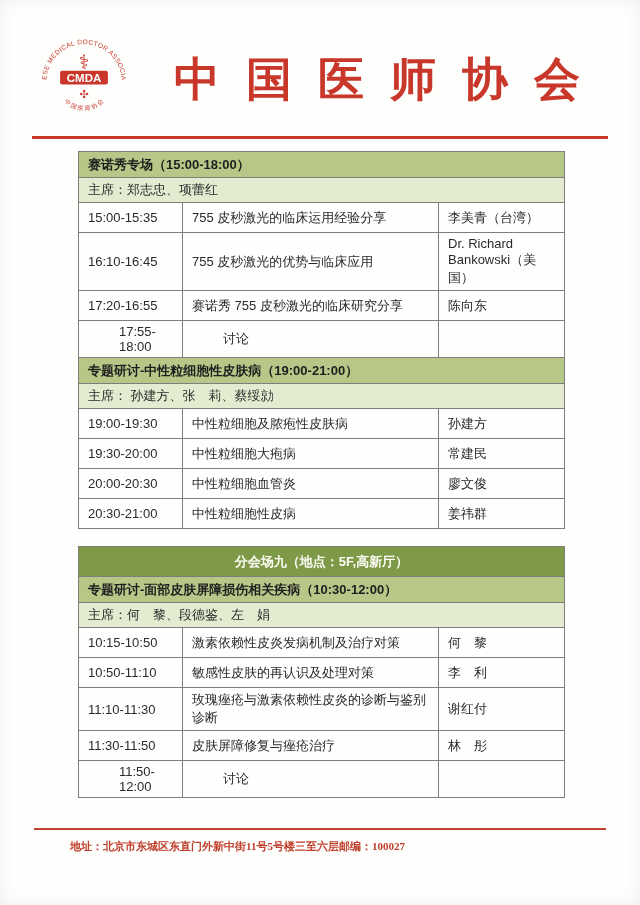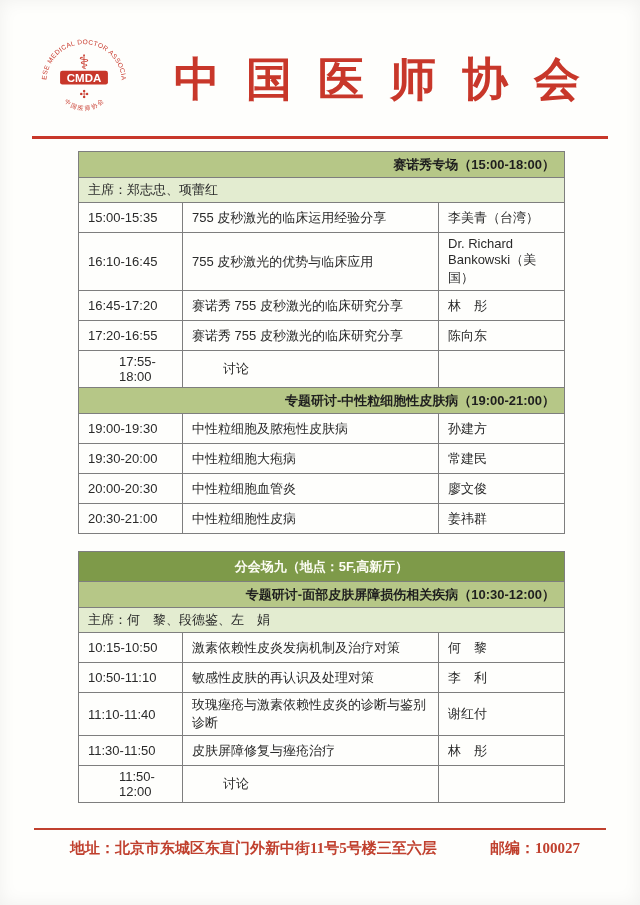--- a/index.html
+++ b/index.html
@@ -47,21 +47,21 @@
     padding: 3px 9px;
     height: 30px;
     vertical-align: middle;
     overflow: hidden;
   }
   .col-time { width: 104px; }
   .col-topic { width: 256px; }
   .col-speaker { width: 126px; }
   tr.section-header td {
     background: #b6c787;
-    text-align: right;
+    text-align: left;
     font-weight: bold;
     color: #1e1e1e;
     height: 26px;
   }
   tr.venue-header td {
     background: #7e9a49;
     text-align: center;
     font-weight: bold;
     color: #fdfdf5;
     height: 30px;
@@ -72,25 +72,25 @@
     margin-left: 37px;
   }
   tr.short-row td { height: 19px; padding-left: 40px; }
   tr.tall-row td { height: 38px; }
   .table-gap { height: 17px; }
   
   .footer { position: absolute; left: 0; right: 0; top: 828px; }
   .footer-rule { height: 2px; background: #c0402e; margin: 0 34px; }
   .footer-line {
     display: flex;
-    justify-content: space-between;
+    justify-content: flex-start;
     padding: 9px 60px 0 70px;
     font-family: "Liberation Serif", "DejaVu Serif", serif;
     font-weight: bold;
-    font-size: 15px;
+    font-size: 11px;
     color: #c0402e;
     white-space: nowrap;
   }
 </style>
 </head>
 <body>
 
 <div class="page">
 
   <div class="header">
@@ -133,36 +133,34 @@
         <td>15:00-15:35</td>
         <td>755 皮秒激光的临床运用经验分享</td>
         <td>李美青（台湾）</td>
       </tr>
       <tr class="tall-row">
         <td>16:10-16:45</td>
         <td>755 皮秒激光的优势与临床应用</td>
         <td>Dr. Richard Bankowski（美国）</td>
       </tr>
       <tr>
-        <td>16:45-17:20</td>
-        <td>赛诺秀 755 皮秒激光的临床研究分享</td>
-        <td>林　彤</td>
-      </tr>
-      <tr>
         <td>17:20-16:55</td>
         <td>赛诺秀 755 皮秒激光的临床研究分享</td>
         <td>陈向东</td>
       </tr>
       <tr class="short-row">
         <td>17:55-18:00</td>
         <td>讨论</td>
         <td></td>
       </tr>
       <tr class="section-header">
         <td colspan="3">专题研讨-中性粒细胞性皮肤病（19:00-21:00）</td>
+      </tr>
+      <tr class="chair-row">
+        <td colspan="3">主席： 孙建方、张　莉、蔡绥勍</td>
       </tr>
       <tr>
         <td>19:00-19:30</td>
         <td>中性粒细胞及脓疱性皮肤病</td>
         <td>孙建方</td>
       </tr>
       <tr>
         <td>19:30-20:00</td>
         <td>中性粒细胞大疱病</td>
         <td>常建民</td>
@@ -202,21 +200,21 @@
         <td>10:15-10:50</td>
         <td>激素依赖性皮炎发病机制及治疗对策</td>
         <td>何　黎</td>
       </tr>
       <tr>
         <td>10:50-11:10</td>
         <td>敏感性皮肤的再认识及处理对策</td>
         <td>李　利</td>
       </tr>
       <tr>
-        <td>11:10-11:40</td>
+        <td>11:10-11:30</td>
         <td>玫瑰痤疮与激素依赖性皮炎的诊断与鉴别诊断</td>
         <td>谢红付</td>
       </tr>
       <tr>
         <td>11:30-11:50</td>
         <td>皮肤屏障修复与痤疮治疗</td>
         <td>林　彤</td>
       </tr>
       <tr class="short-row">
         <td>11:50-12:00</td>

